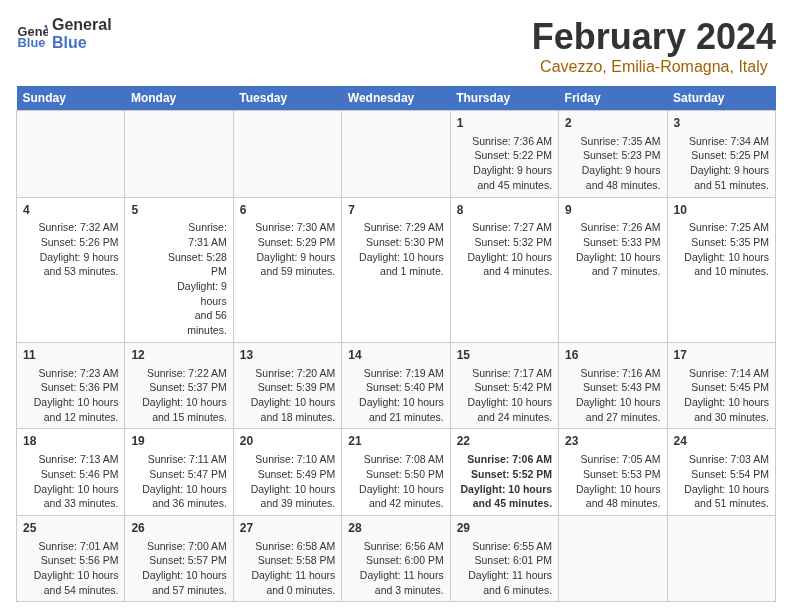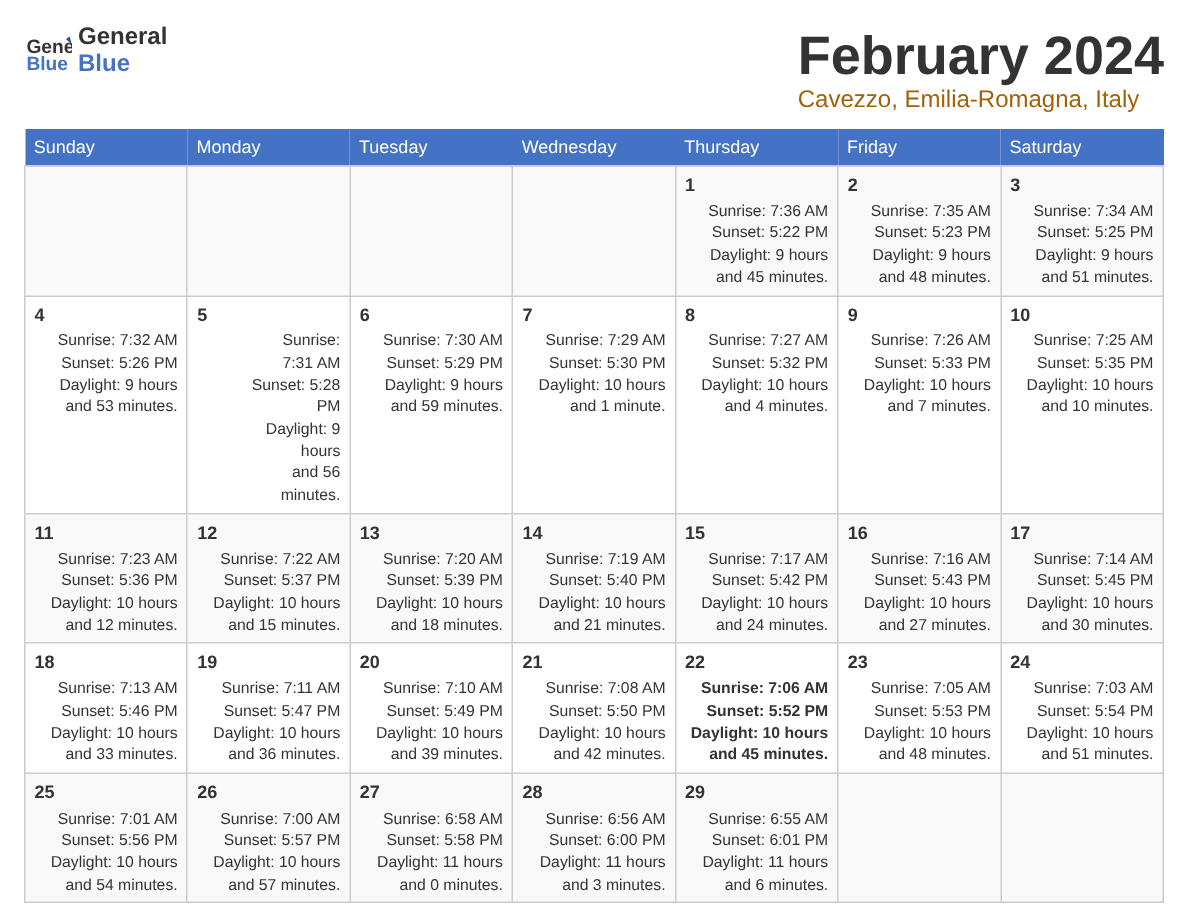--- a/index.html
+++ b/index.html
@@ -19,21 +19,21 @@
     .logo {
       display: flex;
       align-items: center;
       gap: 4px;
     }
     .logo-icon {
       width: 32px;
       height: 32px;
     }
     .title-area {
-      text-align: left;
+      text-align: center;
     }
     .month-title {
       font-size: 36px;
       font-weight: bold;
       color: #333;
     }
     .location-title {
       font-size: 16px;
       color: #a16207;
     }
@@ -41,21 +41,21 @@
       width: 100%;
       border-collapse: collapse;
       font-size: 11px;
     }
     thead tr th {
       background-color: #4472C4;
       color: #fff;
       text-align: left;
       padding: 5px 6px;
       font-size: 12px;
-      font-weight: normal;
+      font-weight: bold;
     }
     tbody tr td {
       border: 1px solid #ccc;
       vertical-align: top;
       padding: 4px 6px;
       width: calc(100% / 7);
       height: 80px;
       color: #333;
       line-height: 1.4;
     }

